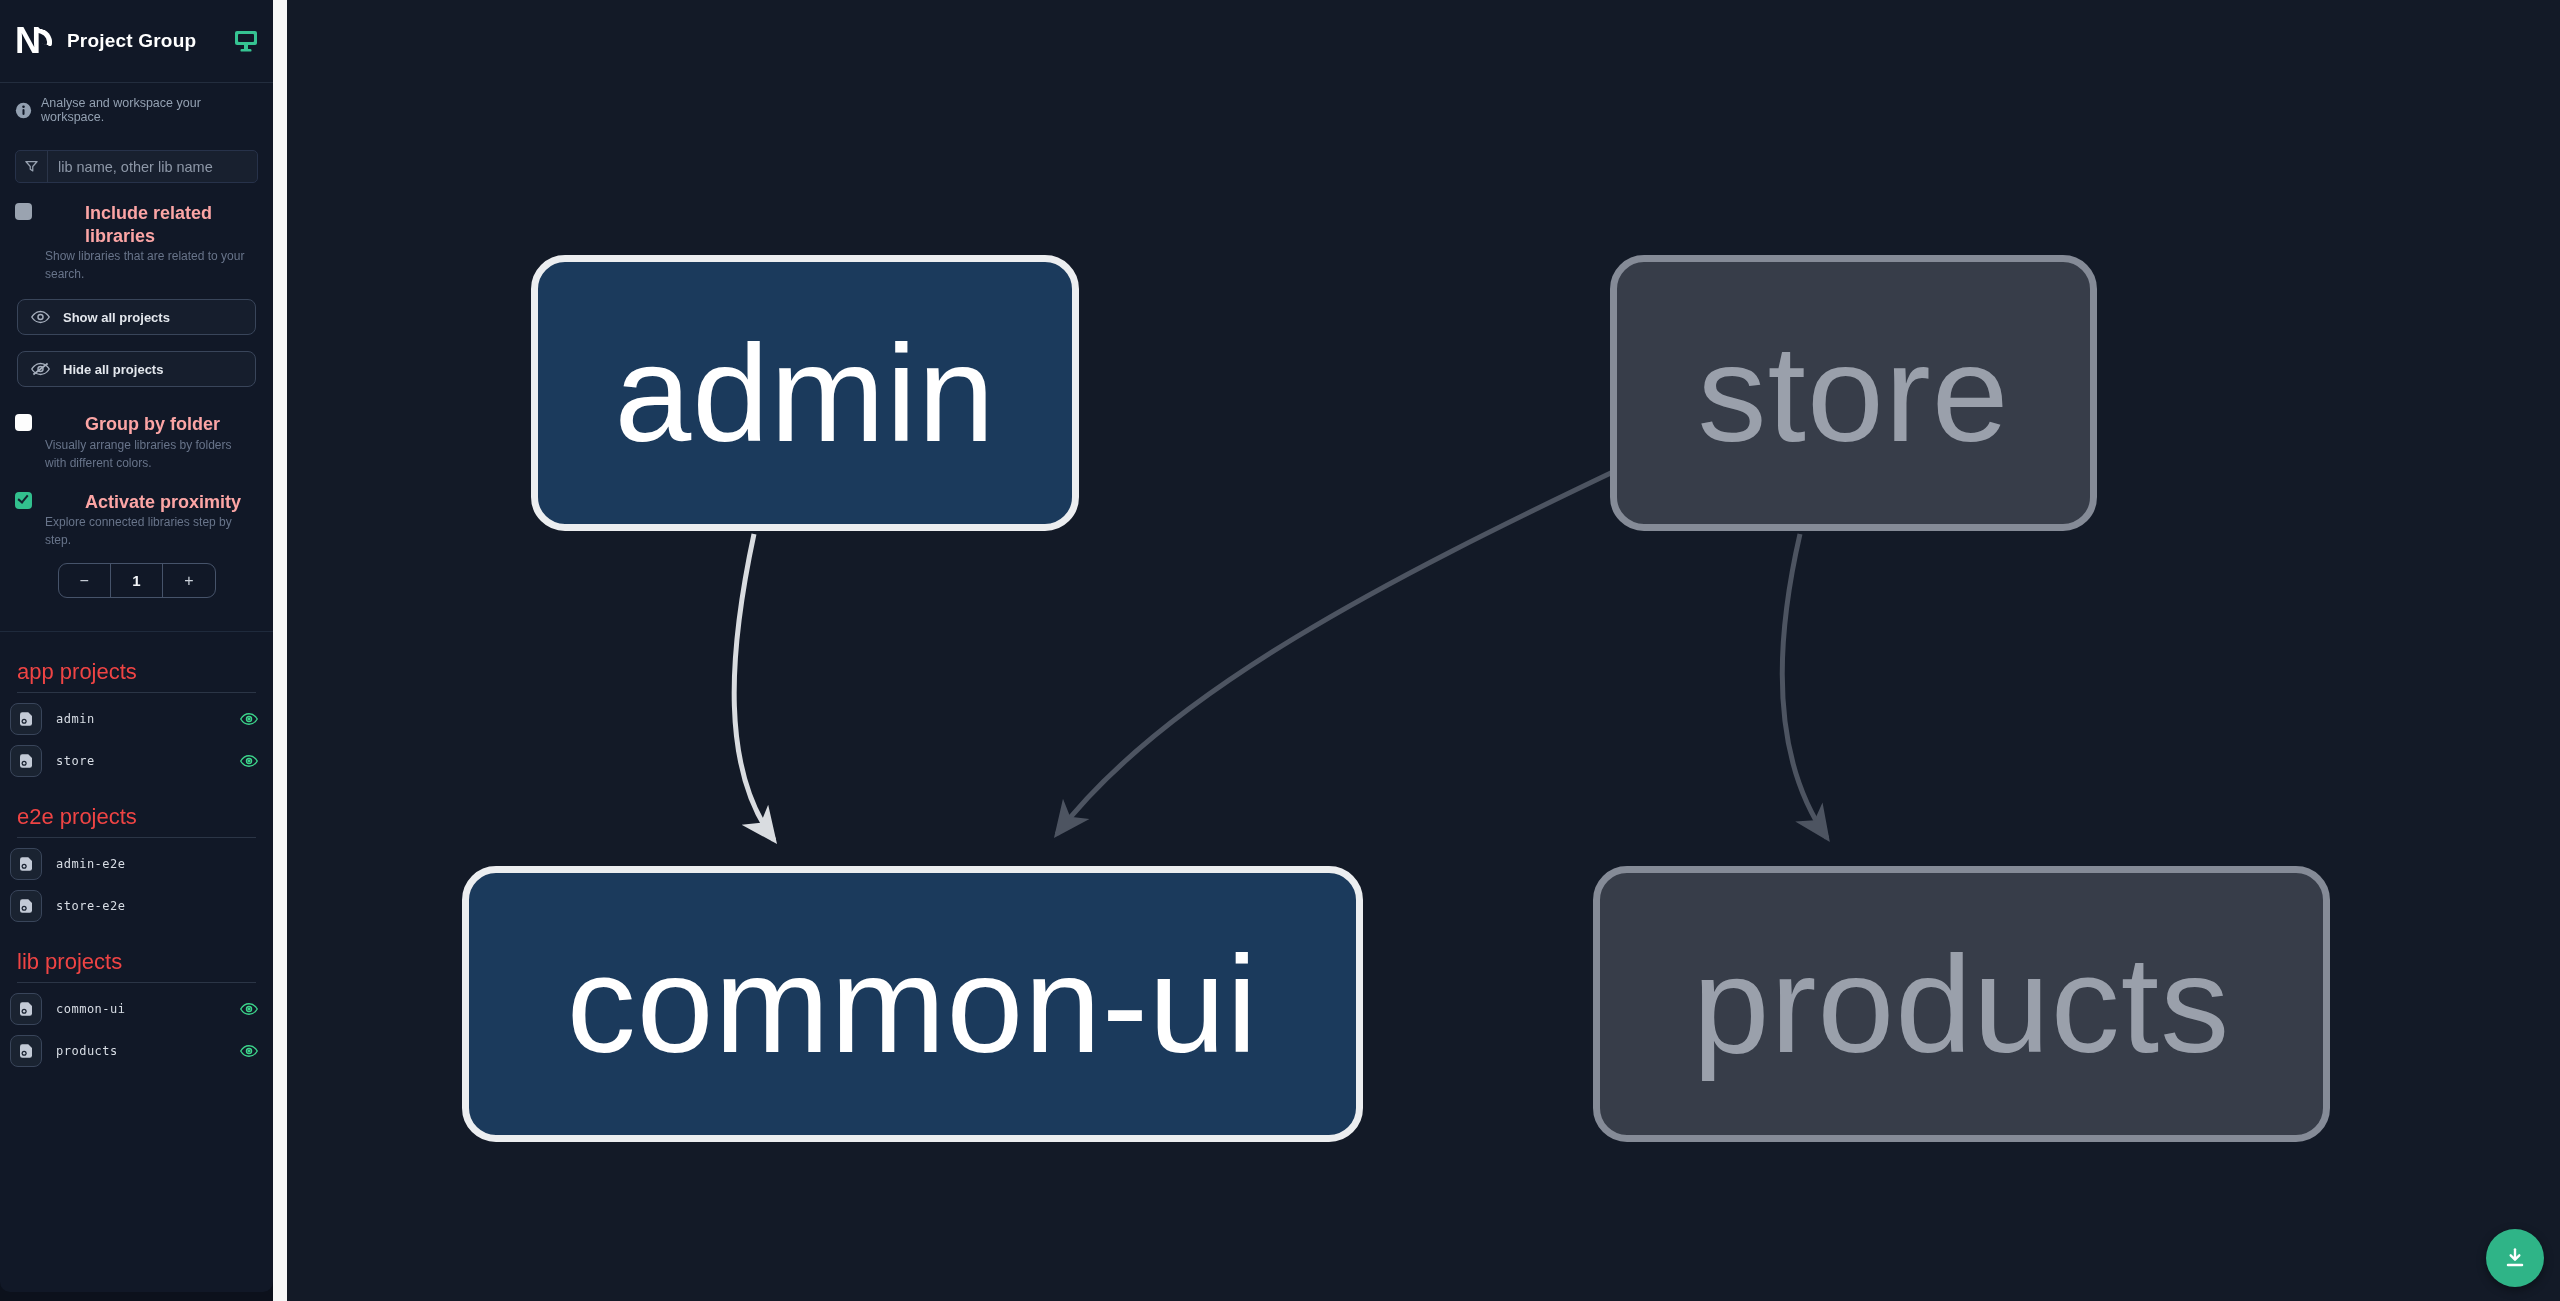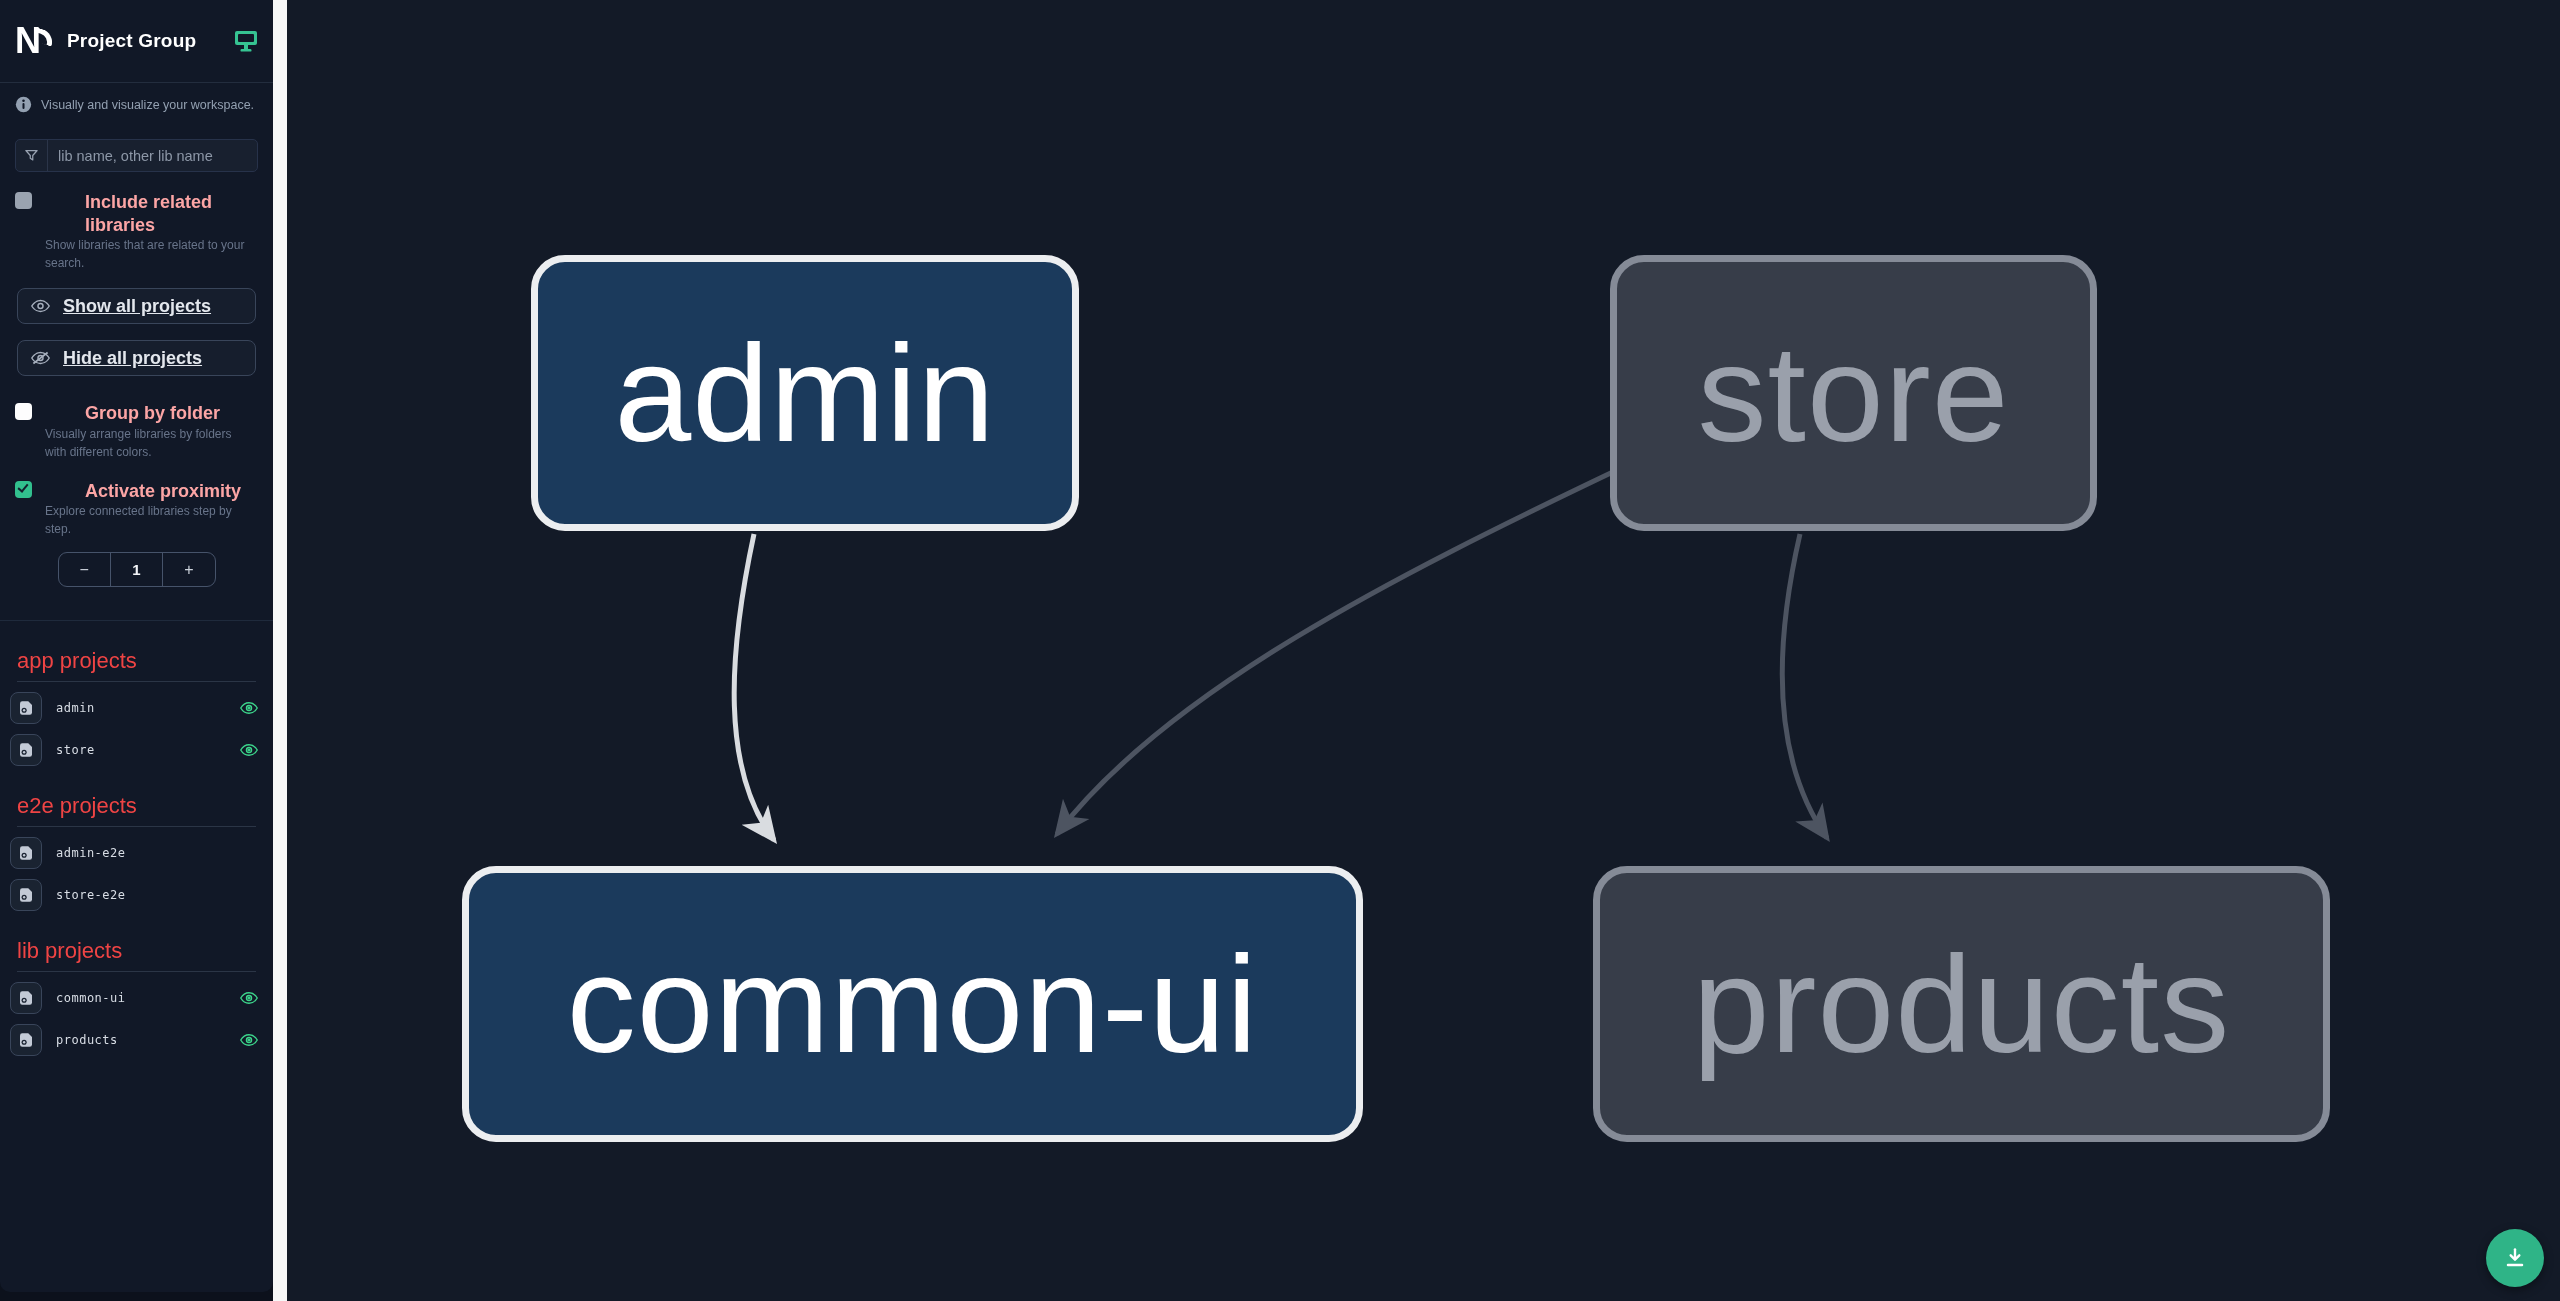--- a/index.html
+++ b/index.html
@@ -38,21 +38,21 @@
   .cbox.teal { background:#32c08e; }
   .cbox .tick { position:absolute; left:4.5px; top:1.5px; width:6px; height:10px;
                 border:solid #14202e; border-width:0 2.5px 2.5px 0; transform:rotate(40deg); }
   .opt .lbl { font-size:18px; font-weight:bold; color:#fca5a5; line-height:1.25;padding-left:40px; }
   .opt .desc { font-size:12px; color:#68748a; line-height:1.5; width:200px; margin-top:0; }
 
   .sb-btn { display:flex; align-items:center; gap:13px; margin:16px 17px 0; height:36px;
             width:239px; background:#161e2d; border:1px solid #39455a; border-radius:8px;
             padding:0 13px; cursor:pointer; }
   .sb-btn:first-of-type { margin-top:24px; }
-  .sb-btn .blabel { font-size:18px; font-weight:bold; color:#e3e7ed;text-decoration:underline; }
+  .sb-btn .blabel { font-size:13px; font-weight:bold; color:#e3e7ed; }
   .sb-btn svg { flex:0 0 auto; }
 
   .stepper { display:flex; margin:14px auto 0; width:158px; height:35px;
              border:1px solid #46536a; border-radius:9px; overflow:hidden; }
   .stepper > div { display:flex; align-items:center; justify-content:center; flex:1;
              font-size:16px; color:#cdd3dc; cursor:pointer; }
   .stepper .val { border-left:1px solid #46536a; border-right:1px solid #46536a;
              color:#f2f4f7; font-weight:bold; font-size:15px; cursor:default; }
 
   .sb-divider { margin-top:33px; border-top:1px solid #1f2a3c; }
@@ -108,21 +108,21 @@
         <rect x="6.5" y="19" width="11" height="2.6" rx="1.2" fill="#36c392"></rect>
       </svg>
     </div>
 
     <div class="tagline">
       <svg class="info-dot" viewBox="0 0 20 20">
         <circle cx="10" cy="10" r="9" fill="#93a0b1"></circle>
         <circle cx="10" cy="5.6" r="1.5" fill="#111827"></circle>
         <rect x="8.8" y="8.3" width="2.4" height="7" rx="1.2" fill="#111827"></rect>
       </svg>
-      <span>Visually and visualize your workspace.</span>
+      <span>Analyse and workspace your workspace.</span>
     </div>
 
     <div class="search">
       <div class="funnel-cell">
         <svg width="15" height="15" viewBox="0 0 24 24" fill="none" stroke="#98a2b1" stroke-width="2" stroke-linejoin="round">
           <path d="M3 4h18l-7 8v7l-4-2.5V12L3 4z"></path>
         </svg>
       </div>
       <input value="" placeholder="lib name, other lib name" style="">
     </div>

